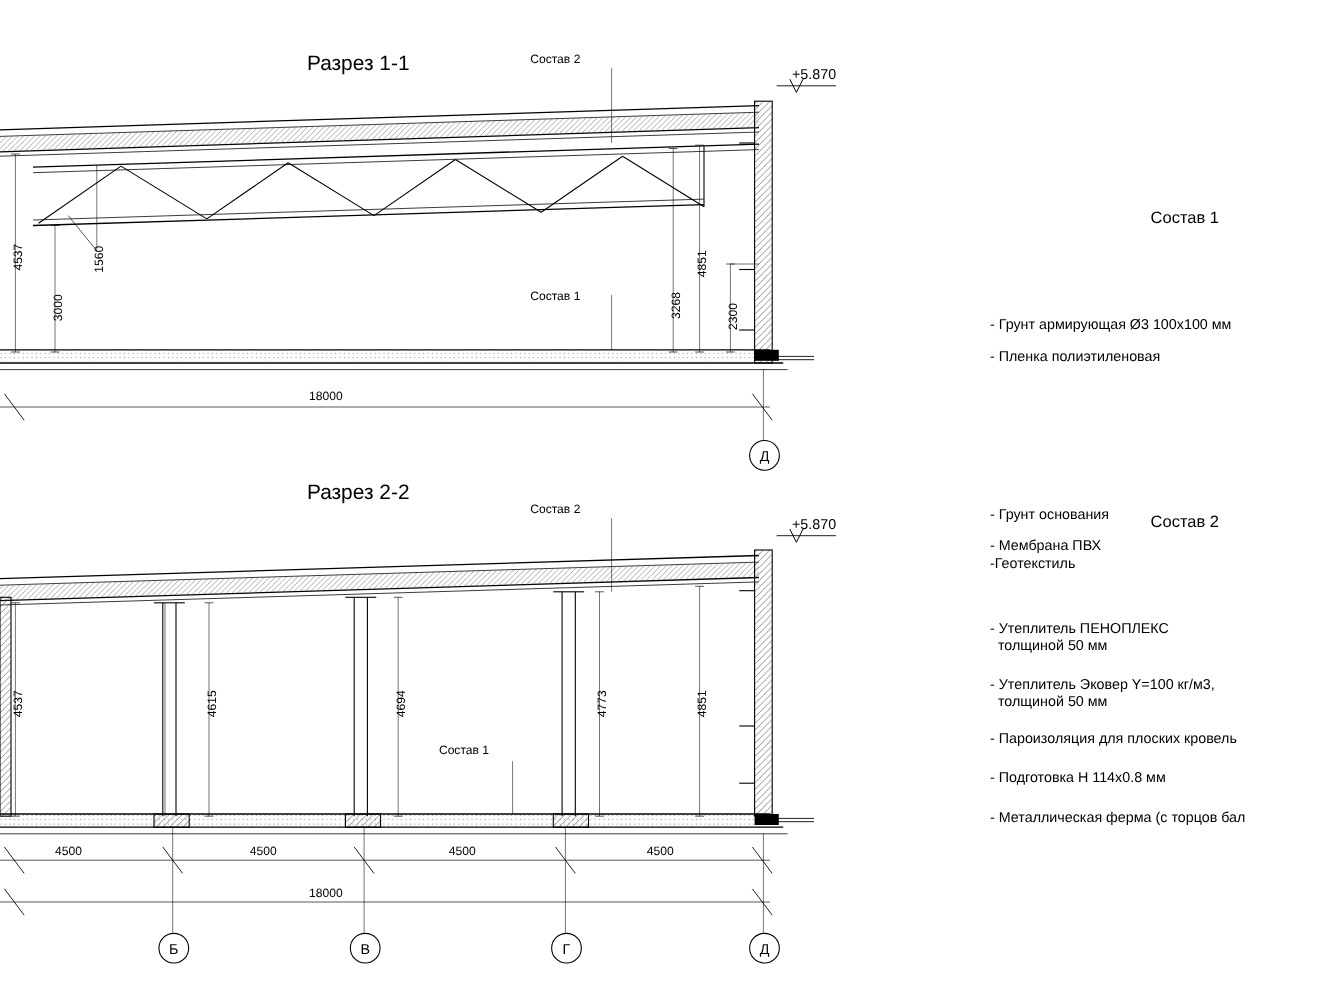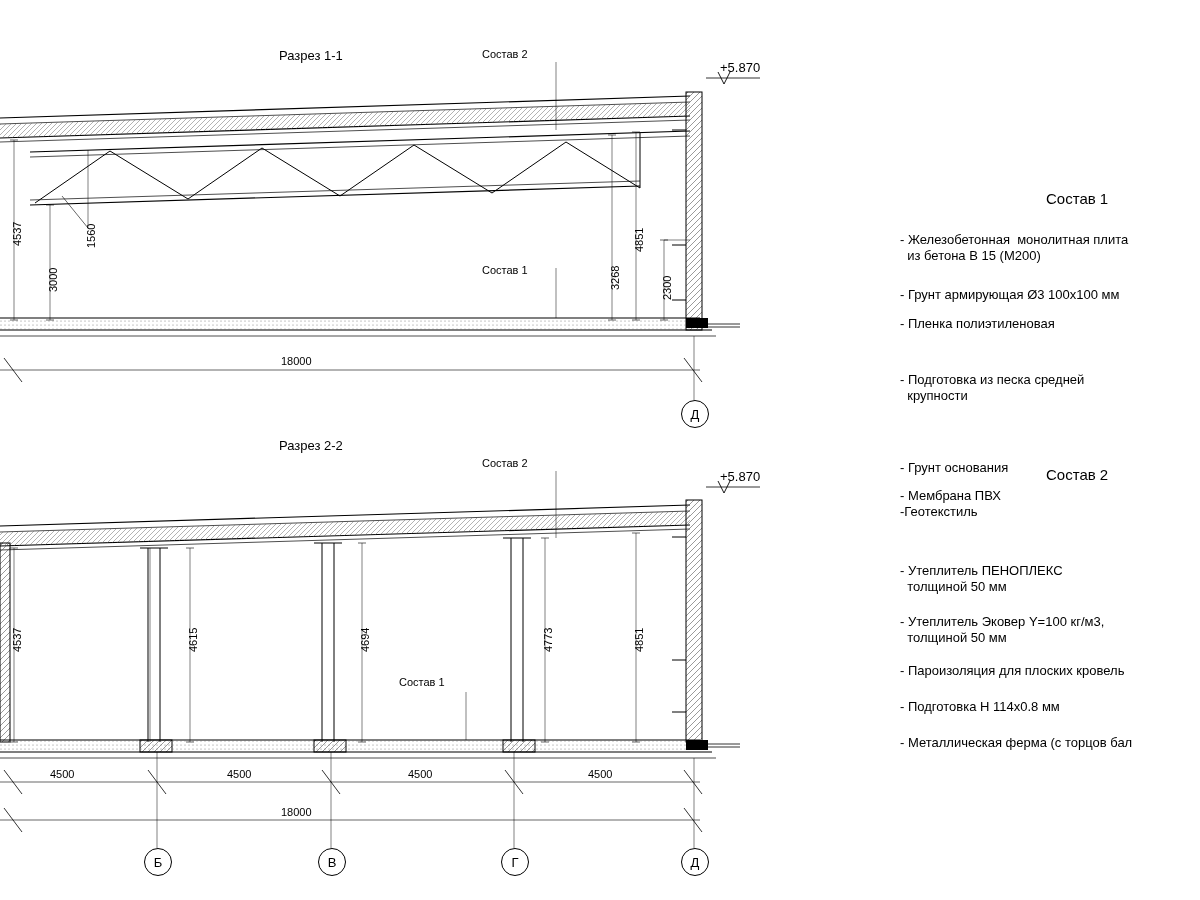--- a/index.html
+++ b/index.html
@@ -5,21 +5,21 @@
   html,body{margin:0;padding:0;}
   body{
     width:1200px;height:900px;background:#ffffff;
     font-family:"Liberation Sans", sans-serif;
     color:#000;position:relative;overflow:hidden;
   }
   .sheet{position:absolute;inset:0;}
   .lbl{position:absolute;font-size:13px;white-space:nowrap;}
   .lbl.small{font-size:11px;}
   .lbl.vert{transform:rotate(-90deg);transform-origin:left top;}
-  .title{position:absolute;font-size:13px;white-space:nowrap;}
+  .title{position:absolute;font-size:19px;white-space:nowrap;}
   .spec-title{position:absolute;font-size:15px;white-space:nowrap;}
   .spec-item{position:absolute;font-size:13px;line-height:16px;white-space:pre;}
   .circle{
     position:absolute;width:26px;height:26px;border:1px solid #000;border-radius:50%;
     display:flex;align-items:center;justify-content:center;font-size:13px;background:#fff;
   }
   svg{position:absolute;left:0;top:0;}
 </style>
 </head>
 <body>
@@ -225,26 +225,22 @@
   <div class="lbl small" style="left:408px;top:768px;">4500</div>
   <div class="lbl small" style="left:588px;top:768px;">4500</div>
   <div class="lbl small" style="left:281px;top:806px;">18000</div>
 
   <div class="circle" style="left:144px;top:848px;">Б</div>
   <div class="circle" style="left:318px;top:848px;">В</div>
   <div class="circle" style="left:501px;top:848px;">Г</div>
   <div class="circle" style="left:681px;top:848px;">Д</div>
 
   <div class="spec-title" style="left:1046px;top:190px;">Состав 1</div>
-  <div class="spec-item" style="left:900px;top:232px;">- Железобетонная  монолитная плита
-  из бетона В 15 (М200)</div>
   <div class="spec-item" style="left:900px;top:287px;">- Грунт армирующая Ø3 100х100 мм</div>
   <div class="spec-item" style="left:900px;top:316px;">- Пленка полиэтиленовая</div>
-  <div class="spec-item" style="left:900px;top:372px;">- Подготовка из песка средней
-  крупности</div>
   <div class="spec-item" style="left:900px;top:428px;margin-top:32px;">- Грунт основания</div>
 
   <div class="spec-title" style="left:1046px;top:466px;">Состав 2</div>
   <div class="spec-item" style="left:900px;top:488px;">- Мембрана ПВХ
 -Геотекстиль</div>
   <div class="spec-item" style="left:900px;top:563px;">- Утеплитель ПЕНОПЛЕКС
   толщиной 50 мм</div>
   <div class="spec-item" style="left:900px;top:614px;">- Утеплитель Эковер Y=100 кг/м3,
   толщиной 50 мм</div>
   <div class="spec-item" style="left:900px;top:663px;">- Пароизоляция для плоских кровель</div>

